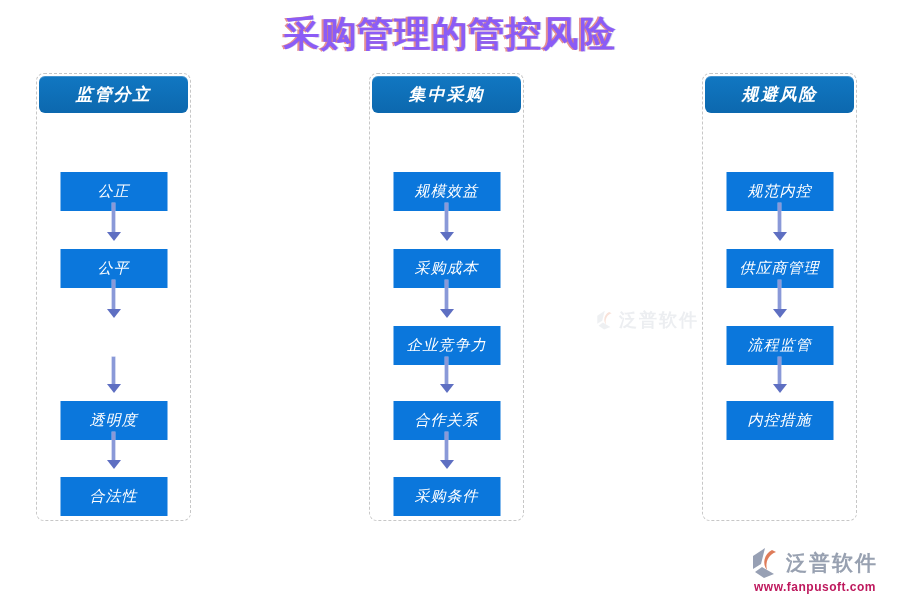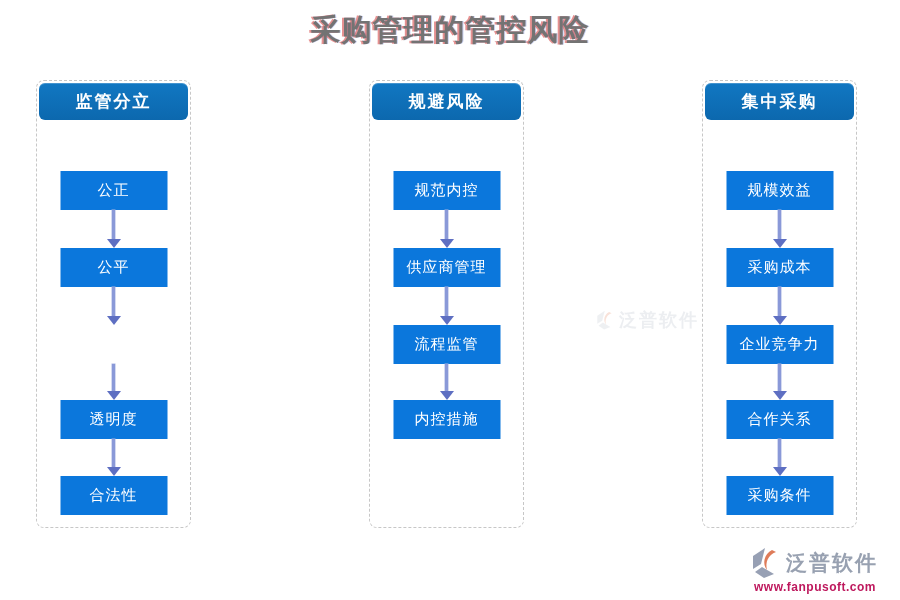--- a/index.html
+++ b/index.html
@@ -5,45 +5,45 @@
   html,body{margin:0;padding:0;}
   body{
     width:900px;height:600px;position:relative;overflow:hidden;
     background:#ffffff;
     font-family:"Liberation Sans",sans-serif;
   }
   .title{
     position:absolute;top:10px;left:0;width:100%;
     text-align:center;
     font-family:"Liberation Serif","DejaVu Serif",serif;
-    font-weight:bold;font-size:30px;color:#737373;
+    font-weight:bold;font-size:36px;color:#8b5cf6;
     text-shadow:-2px 0 0 rgba(205,35,35,.5), 1px 0 0 rgba(40,70,200,.25);
     letter-spacing:1px;
   }
   .board{
-    position:absolute;top:80px;left:36px;width:821px;height:448px;
-    display:flex;justify-content:space-between;
+    position:absolute;top:73px;left:36px;width:821px;height:448px;
+    display:flex;justify-content:space-between;font-style:italic;
   }
   .col{
     position:relative;width:155px;height:448px;
     border:1px dashed #c7c7c7;border-radius:8px;
     background:transparent;box-sizing:border-box;
   }
   .col-header{
     position:absolute;top:2px;left:2px;right:2px;height:37px;
     background:linear-gradient(#1177c2,#0c68ae);
     border-radius:6px;color:#ffffff;font-weight:bold;font-size:17px;
     display:flex;align-items:center;justify-content:center;
     letter-spacing:2px;box-shadow:inset 0 1px 0 rgba(255,255,255,.22);
   }
   .node{
     position:absolute;left:50%;transform:translateX(-50%);
     width:107px;height:39px;background:#0b77dc;color:#ffffff;
     font-size:15px;display:flex;align-items:center;justify-content:center;
-    white-space:nowrap;letter-spacing:1px;
+    white-space:nowrap;letter-spacing:1px;margin-top:8px;
   }
   .slot0{top:90px}.slot1{top:167px}.slot2{top:244px}.slot3{top:319px}.slot4{top:395px}
   .arrow{
     position:absolute;left:50%;transform:translateX(-50%);
     width:14px;display:flex;flex-direction:column;align-items:center;
   }
   .arr0{top:129px;height:38px}.arr1{top:206px;height:38px}
   .arr2{top:283px;height:36px}.arr3{top:358px;height:37px}
   .arrow .line{width:3px;flex:1;background:#8a99d8;box-shadow:0 0 0 .5px #aab5e4;}
   .arrow .head{
@@ -105,40 +105,20 @@
       </div>
     <div class="node slot3">透明度</div>
     <div class="arrow arr3">
         <div class="line"></div>
         <div class="head"></div>
       </div>
     <div class="node slot4">合法性</div>
   </div>
 
   <div class="col">
-    <div class="col-header">规避风险</div>
-    <div class="node slot0">规范内控</div>
-    <div class="arrow arr0">
-        <div class="line"></div>
-        <div class="head"></div>
-      </div>
-    <div class="node slot1">供应商管理</div>
-    <div class="arrow arr1">
-        <div class="line"></div>
-        <div class="head"></div>
-      </div>
-    <div class="node slot2">流程监管</div>
-    <div class="arrow arr2">
-        <div class="line"></div>
-        <div class="head"></div>
-      </div>
-    <div class="node slot3">内控措施</div>
-  </div>
-
-  <div class="col">
     <div class="col-header">集中采购</div>
     <div class="node slot0">规模效益</div>
     <div class="arrow arr0">
         <div class="line"></div>
         <div class="head"></div>
       </div>
     <div class="node slot1">采购成本</div>
     <div class="arrow arr1">
         <div class="line"></div>
         <div class="head"></div>
@@ -149,20 +129,40 @@
         <div class="head"></div>
       </div>
     <div class="node slot3">合作关系</div>
     <div class="arrow arr3">
         <div class="line"></div>
         <div class="head"></div>
       </div>
     <div class="node slot4">采购条件</div>
   </div>
 
+  <div class="col">
+    <div class="col-header">规避风险</div>
+    <div class="node slot0">规范内控</div>
+    <div class="arrow arr0">
+        <div class="line"></div>
+        <div class="head"></div>
+      </div>
+    <div class="node slot1">供应商管理</div>
+    <div class="arrow arr1">
+        <div class="line"></div>
+        <div class="head"></div>
+      </div>
+    <div class="node slot2">流程监管</div>
+    <div class="arrow arr2">
+        <div class="line"></div>
+        <div class="head"></div>
+      </div>
+    <div class="node slot3">内控措施</div>
+  </div>
+
 
 
 </div>
 
 <div class="footer">
   <div class="brand-row">
     <svg width="30" height="32" viewBox="0 0 30 32">
       <path d="M13 1 L1 9 L1 22 L9 17 Z" fill="#97a0b4"></path>
       <path d="M3 25 L12 31 L22 27 L10 20 Z" fill="#97a0b4"></path>
       <path d="M20 3 C12 7 10 17 15 23 C13 15 16 8 24 5 Z" fill="#de7c5a"></path>

